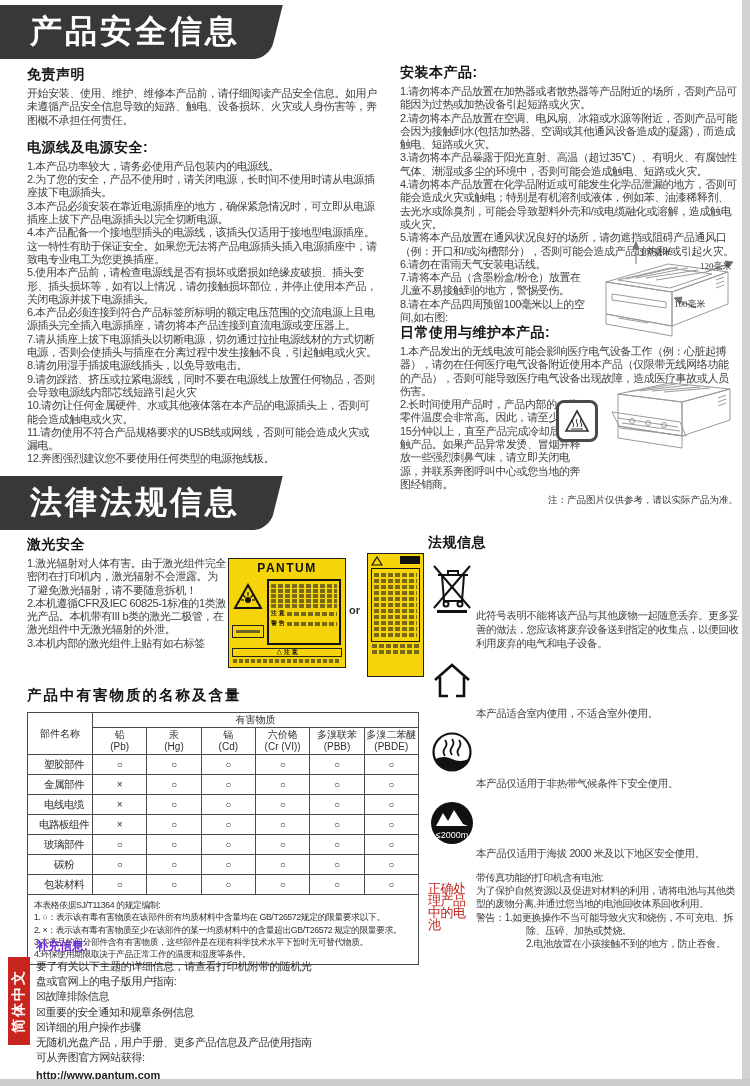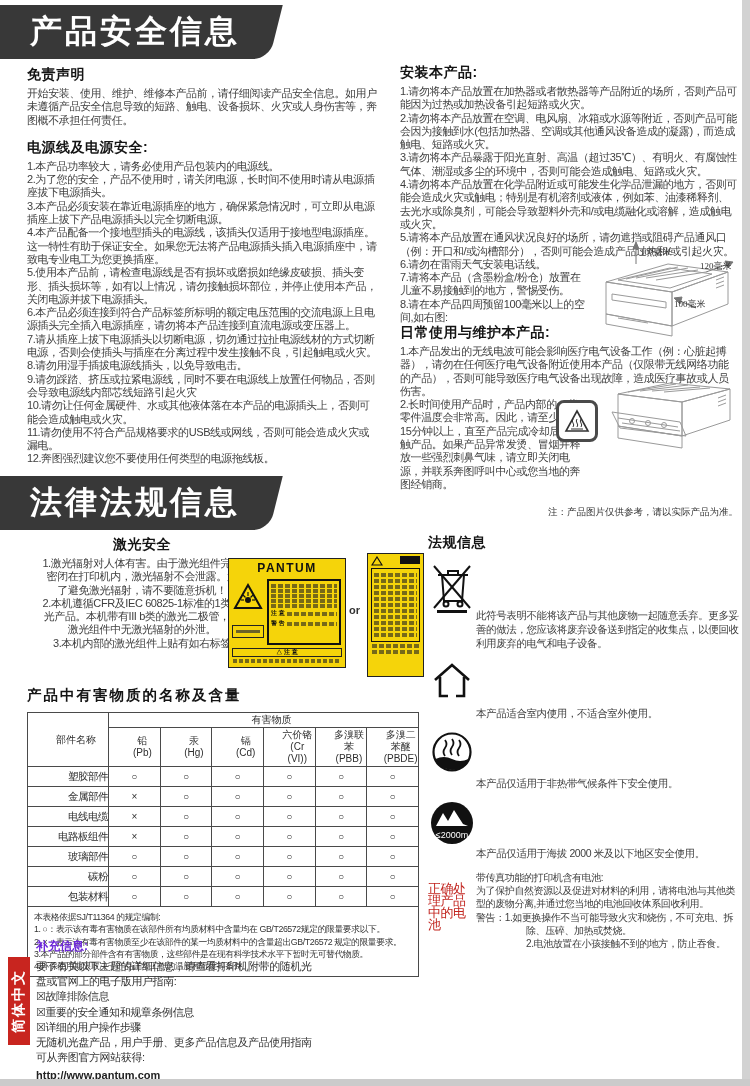--- a/index.html
+++ b/index.html
@@ -16,21 +16,21 @@
 
   .sec{position:absolute;}
   h3.hd{font-size:14px;font-weight:bold;color:#141414;margin:0 0 3px 0;letter-spacing:.5px;}
   .item,.body-p{font-size:11px;line-height:13.3px;letter-spacing:-0.4px;color:#3e3e3e;margin:0;}
   .narrow{width:186px;}
   .gap{height:12px;}
 
   
   .diagram{position:absolute;}
   .dim-label{position:absolute;font-size:9px;color:#333;letter-spacing:0;}
-  .note-line{font-size:9.5px;color:#333;text-align:right;margin-top:15px;letter-spacing:0;}
+  .note-line{font-size:9.5px;color:#333;text-align:right;margin-top:3px;letter-spacing:0;}
   .callout{position:absolute;width:36px;height:36px;border:3px solid #4a4a4a;border-radius:8px;background:#fff;
            display:flex;align-items:center;justify-content:center;}
 
   
   .ylabel{position:absolute;background:#f5d40a;border:1px solid #222;box-sizing:border-box;}
   .label1{left:228px;top:558px;width:118px;height:110px;}
   .label1 .brand{text-align:center;font-size:12px;font-weight:800;letter-spacing:1.5px;color:#111;margin-top:2px;}
   .tri-icon{position:absolute;left:4px;top:24px;}
   .lbox{position:absolute;left:3px;top:66px;width:30px;height:11px;border:1px solid #222;
         display:flex;align-items:center;justify-content:center;}
@@ -56,23 +56,23 @@
   .reg-text.vcenter{align-self:center;}
   .bat-label{width:48px;flex:0 0 48px;font-size:13px;line-height:12px;color:#c2251f;font-weight:normal;
              letter-spacing:-0.5px;padding-top:12px;}
   .bat-text{font-size:10px;line-height:13.2px;letter-spacing:-0.4px;color:#3e3e3e;}
   .w1{padding-left:50px;text-indent:-50px;}
   .w2{padding-left:50px;}
 
   
   .tbl{border-collapse:collapse;width:392px;table-layout:fixed;}
   .tbl th,.tbl td{border:1px solid #4a4a4a;font-weight:normal;color:#2e2e2e;text-align:center;padding:1px 0;}
-  .tbl thead th{font-size:10px;line-height:12px;padding-left:16px;}
+  .tbl thead th{font-size:10px;line-height:12px;}
   .tbl .c0{width:64px;}
-  .tbl td.tname{text-align:right;padding-left:8px;font-size:10.5px;letter-spacing:-0.5px;height:17px;font-family:Liberation Serif, serif;}
+  .tbl td.tname{text-align:center;padding-left:8px;font-size:10.5px;letter-spacing:-0.5px;height:17px;font-family:Liberation Serif, serif;}
   .tbl td.mark{font-size:10px;height:17px;}
   .fn-cell{text-align:left !important;padding:4px 6px !important;}
   .fn-line{font-size:8.8px;line-height:12.3px;letter-spacing:-0.4px;color:#333;}
 
   
   .supp-title{font-size:12px;font-weight:bold;color:#6d28d9;margin:0 0 4px 0;}
   .supp-line{font-size:11px;line-height:15.2px;letter-spacing:-0.4px;color:#333;}
   .supp-url{font-size:11px;font-weight:bold;color:#222;margin-top:4px;}
   .spine{position:absolute;left:8px;top:957px;width:22px;height:88px;background:#c8251f;}
   .spine span{position:absolute;left:50%;top:50%;transform:translate(-50%,-50%) rotate(-90deg);
@@ -180,21 +180,21 @@
         <path d="M17 18 q1.5-2 0-4 q-1.5-2 0-4"></path>
         <path d="M7 20 h12"></path>
       </g>
     </svg>
   </div>
 
   <div class="banner banner2">
     <span>法律法规信息</span>
   </div>
 
-  <div class="sec" style="left:42px;top:536px;width:200px;text-align:center;">
+  <div class="sec" style="left:27px;top:536px;width:200px;">
     <h3 class="hd">激光安全</h3>
     <div class="item">1.激光辐射对人体有害。由于激光组件完全密闭在打印机内，激光辐射不会泄露。为了避免激光辐射，请不要随意拆机！</div>
     <div class="item">2.本机遵循CFR及IEC 60825-1标准的1类激光产品。本机带有III b类的激光二极管，在激光组件中无激光辐射的外泄。</div>
     <div class="item">3.本机内部的激光组件上贴有如右标签</div>
   </div>
 
   <div class="ylabel label1">
     <div class="brand">PANTUM</div>
     <div class="tri-icon">
       <svg width="30" height="27" viewBox="0 0 30 27">

